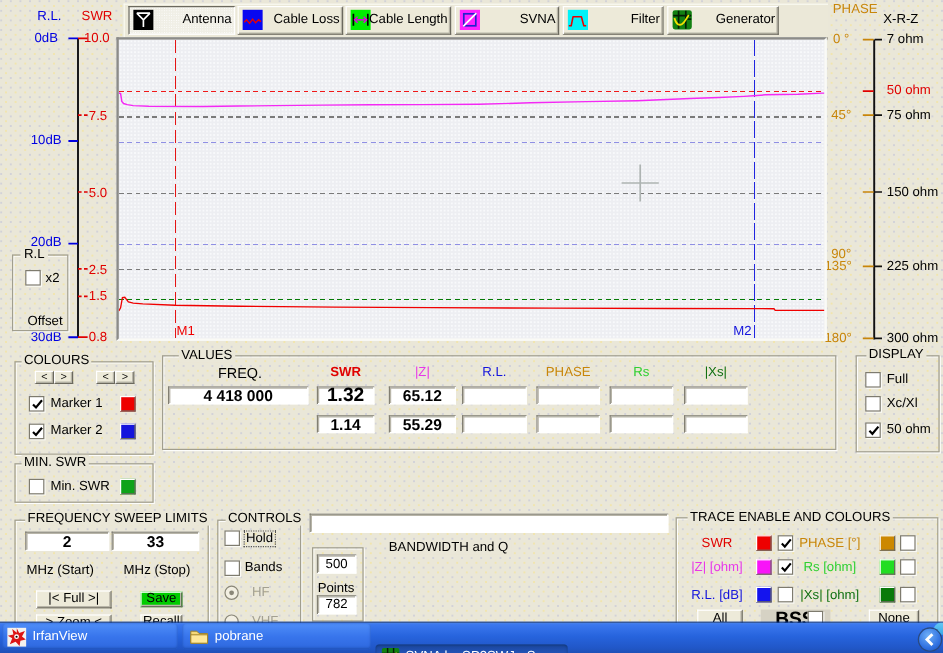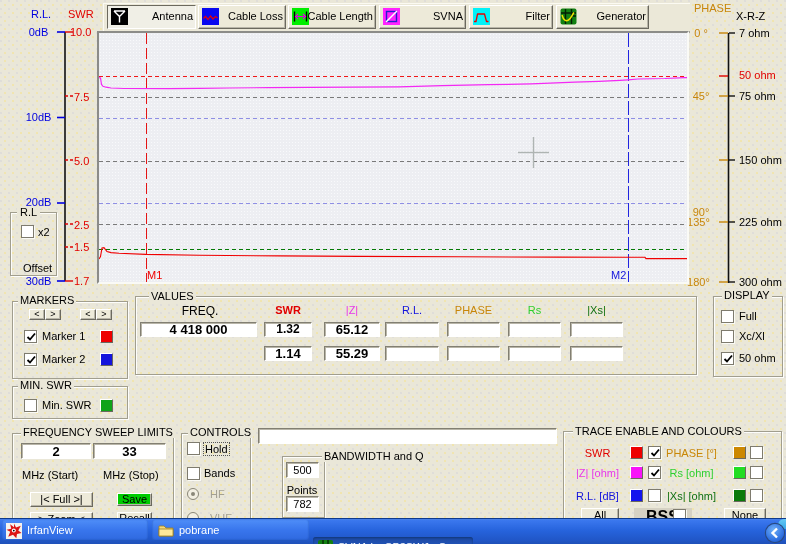--- a/index.html
+++ b/index.html
@@ -39,21 +39,21 @@
 <div class="ab" style="left:68px;top:8px;color:#E00000;">SWR</div>
 <div class="ab rt" style="left:20px;top:26px;width:37px;color:#0000E0;">0dB</div>
 <div class="ab rt" style="left:20px;top:111px;width:37px;color:#0000E0;">10dB</div>
 <div class="ab rt" style="left:20px;top:196px;width:37px;color:#0000E0;">20dB</div>
 <div class="ab rt" style="left:20px;top:275px;width:37px;color:#0000E0;">30dB</div>
 <div class="ab" style="left:70px;top:26px;color:#E00000;">10.0</div>
 <div class="ab" style="left:74px;top:91px;color:#E00000;">7.5</div>
 <div class="ab" style="left:74px;top:155px;color:#E00000;">5.0</div>
 <div class="ab" style="left:74px;top:219px;color:#E00000;">2.5</div>
 <div class="ab" style="left:74px;top:241px;color:#E00000;">1.5</div>
-<div class="ab" style="left:74px;top:275px;color:#E00000;">1.7</div>
+<div class="ab" style="left:74px;top:275px;color:#E00000;">0.8</div>
 
 <svg class="ab" style="left:55px;top:28px;" width="30" height="258">
  <line x1="10" y1="4" x2="10" y2="253" stroke="#111" stroke-width="1.6"></line>
  <line x1="2" y1="4" x2="10" y2="4" stroke="#0000E0" stroke-width="1.6"></line>
  <line x1="2" y1="89.5" x2="10" y2="89.5" stroke="#0000E0" stroke-width="1.6"></line>
  <line x1="2" y1="175" x2="10" y2="175" stroke="#0000E0" stroke-width="1.6"></line>
  <line x1="2" y1="253" x2="10" y2="253" stroke="#0000E0" stroke-width="1.6"></line>
  <line x1="10" y1="4" x2="18" y2="4" stroke="#E00000" stroke-width="1.4"></line>
  <g stroke="#E00000" stroke-width="1.4" stroke-dasharray="3,2">
  <line x1="10" y1="68" x2="19" y2="68"></line>
@@ -181,21 +181,21 @@
 </svg>
 </div>
 
 <div class="ab gb" style="left:10px;top:212px;width:45px;height:62px;">
  <span class="gt" style="left:6px;">R.L</span>
  <span class="cb" style="left:10px;top:12px;"></span>
  <span class="ab" style="left:27px;top:13px;">x2</span>
  <span class="ab" style="left:12px;top:49px;">Offset</span>
 </div>
 
-<div class="ab st" style="left:18px;top:294px;">MARKERS</div>
+<div class="ab st" style="left:18px;top:294px;">COLOURS</div>
 <div class="ab gb" style="left:12px;top:301px;width:114px;height:76px;">
  <div class="btn ab" style="left:16px;top:7px;width:14px;height:9px;font-size:9px;line-height:9px;">&lt;</div>
  <div class="btn ab" style="left:32px;top:7px;width:14px;height:9px;font-size:9px;line-height:9px;">&gt;</div>
  <div class="btn ab" style="left:67px;top:7px;width:14px;height:9px;font-size:9px;line-height:9px;">&lt;</div>
  <div class="btn ab" style="left:83px;top:7px;width:14px;height:9px;font-size:9px;line-height:9px;">&gt;</div>
  <span class="cb" style="left:11px;top:28px;">
         <svg width="13" height="13">
           <path d="M2.5,6 L5,8.5 L10,2.5" stroke="#000" stroke-width="1.8" fill="none"></path>
         </svg>
       </span>
@@ -220,21 +220,21 @@
 <div class="ab st" style="left:149px;top:290px;">VALUES</div>
 <div class="ab gb" style="left:135px;top:296px;width:560px;height:77px;"></div>
 <div class="ab ctr" style="left:160px;top:304px;width:80px;font-size:12px;">FREQ.</div>
 <div class="ab ctr" style="left:264px;top:304px;width:48px;color:#E00000;font-weight:bold;">SWR</div>
 <div class="ab ctr" style="left:324px;top:304px;width:56px;color:#E838E8;">|Z|</div>
 <div class="ab ctr" style="left:385px;top:304px;width:54px;color:#1414DC;">R.L.</div>
 <div class="ab ctr" style="left:447px;top:304px;width:53px;color:#C8860A;">PHASE</div>
 <div class="ab ctr" style="left:508px;top:304px;width:53px;color:#30D030;">Rs</div>
 <div class="ab ctr" style="left:570px;top:304px;width:53px;color:#117011;">|Xs|</div>
 <div class="ab tf ctr" style="left:140px;top:322px;width:115px;height:13px;font-weight:bold;font-size:13px;line-height:13px;">4 418 000</div>
-<div class="ab tf ctr" style="left:264px;top:322px;width:46px;height:13px;font-weight:bold;font-size:12px;line-height:13px;">1.32</div>
+<div class="ab tf ctr" style="left:264px;top:322px;width:46px;height:13px;font-weight:bold;font-size:16px;line-height:13px;">1.32</div>
 <div class="ab tf ctr" style="left:324px;top:322px;width:54px;height:13px;font-weight:bold;font-size:13px;line-height:13px;">65.12</div>
 <div class="ab tf" style="left:385px;top:322px;width:52px;height:13px;"></div>
 <div class="ab tf" style="left:447px;top:322px;width:51px;height:13px;"></div>
 <div class="ab tf" style="left:508px;top:322px;width:51px;height:13px;"></div>
 <div class="ab tf" style="left:570px;top:322px;width:51px;height:13px;"></div>
 <div class="ab tf ctr" style="left:264px;top:346px;width:46px;height:13px;font-weight:bold;font-size:13px;line-height:13px;">1.14</div>
 <div class="ab tf ctr" style="left:324px;top:346px;width:54px;height:13px;font-weight:bold;font-size:13px;line-height:13px;">55.29</div>
 <div class="ab tf" style="left:385px;top:346px;width:52px;height:13px;"></div>
 <div class="ab tf" style="left:447px;top:346px;width:51px;height:13px;"></div>
 <div class="ab tf" style="left:508px;top:346px;width:51px;height:13px;"></div>
@@ -275,21 +275,21 @@
  <span class="rd" style="left:5px;top:54px;">
         <span style="position:absolute;left:3px;top:3px;width:4px;height:4px;border-radius:50%;background:#8A8778;"></span>
       </span>
  <span class="ab dim" style="left:28px;top:54px;">HF</span>
  <span class="rd" style="left:5px;top:78px;"></span>
  <span class="ab dim" style="left:28px;top:78px;">VHF</span>
 </div>
 
 <div class="ab tf" style="left:258px;top:428px;width:297px;height:14px;"></div>
 
-<div class="ab gb" style="left:260px;top:456px;width:41px;height:60px;margin-left:22px;">
+<div class="ab gb" style="left:260px;top:456px;width:41px;height:60px;">
  <div class="tf ab ctr" style="left:3px;top:5px;width:31px;height:14px;line-height:15px;">500</div>
  <div class="ab ctr" style="left:0px;top:27px;width:38px;">Points</div>
  <div class="tf ab ctr" style="left:3px;top:39px;width:31px;height:14px;line-height:15px;">782</div>
 </div>
 
 <div class="ab st" style="left:322px;top:450px;">BANDWIDTH and Q</div>
 
 <div class="ab st" style="left:573px;top:425px;">TRACE ENABLE AND COLOURS</div>
 <div class="ab gb" style="left:563px;top:431px;width:217px;height:90px;">
  <span class="ab rt" style="left:10px;top:15px;width:47px;color:#E00000;">SWR</span>

